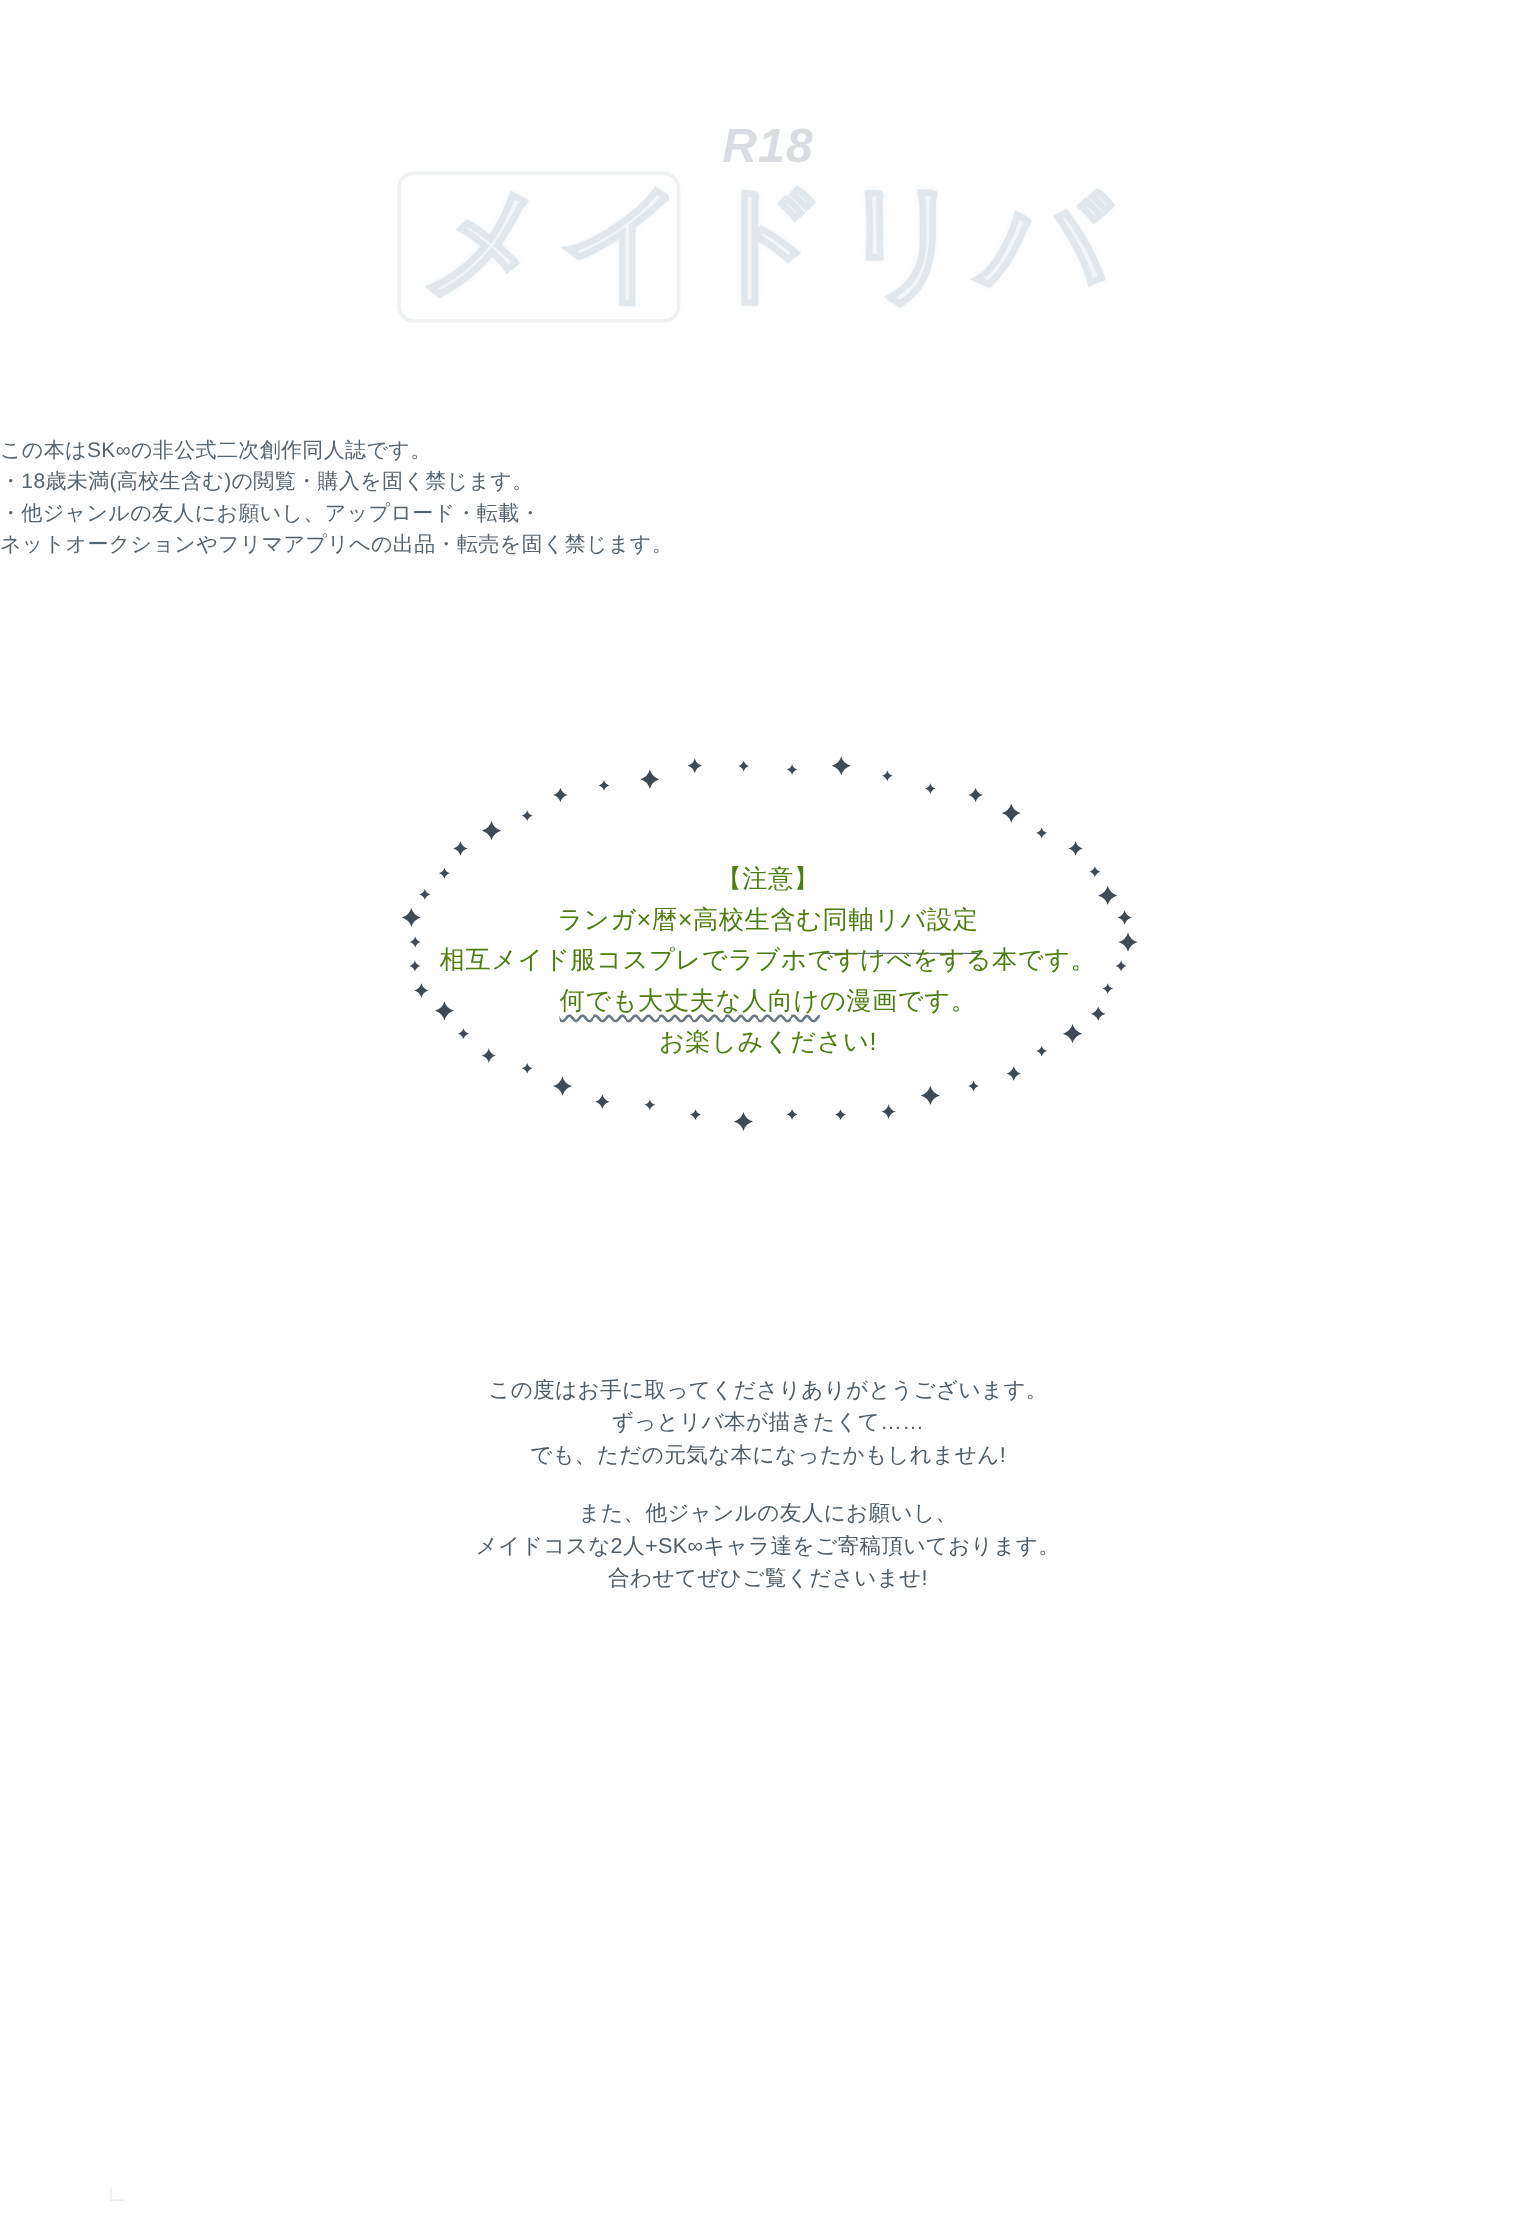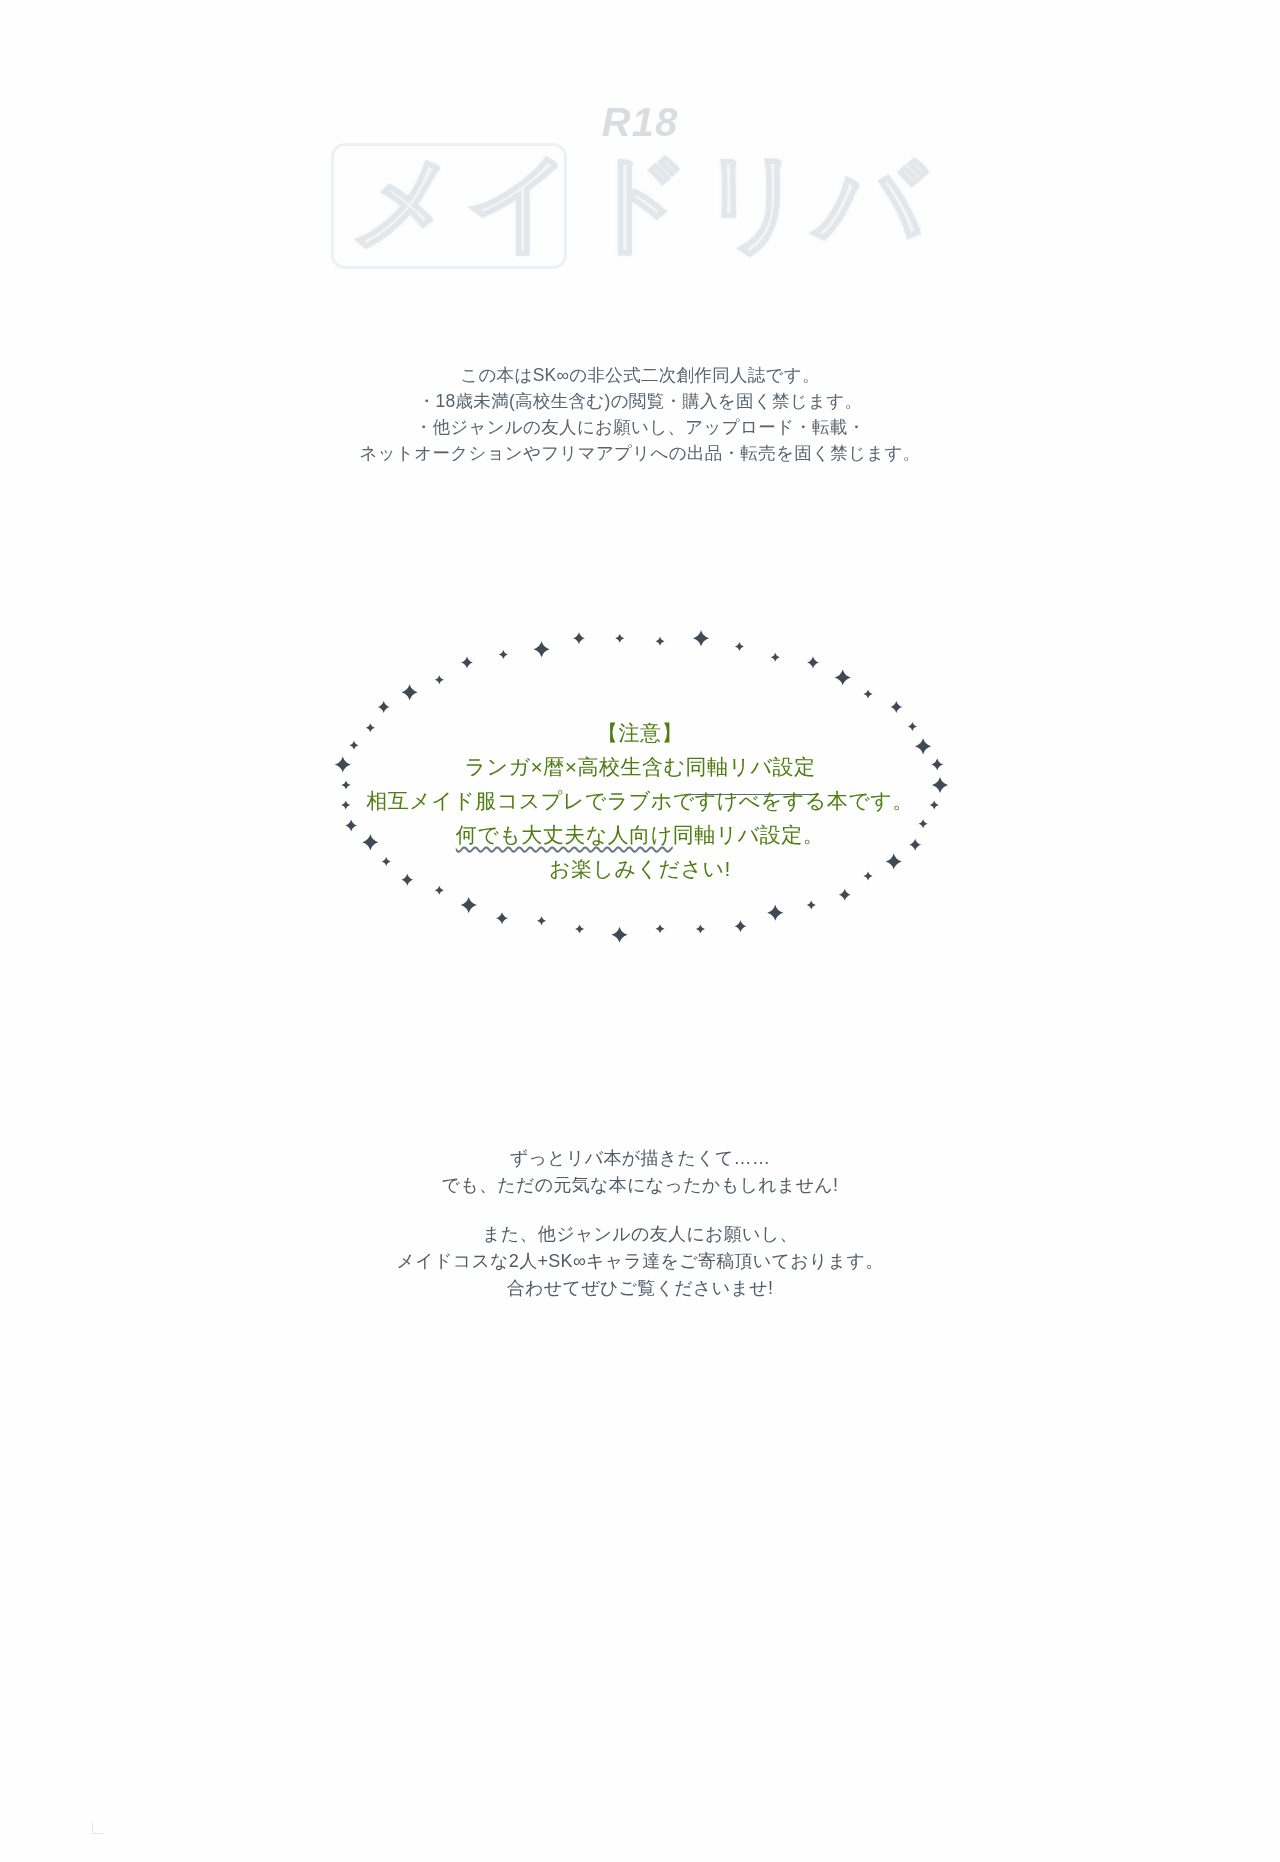--- a/index.html
+++ b/index.html
@@ -63,21 +63,21 @@
     border: 3px solid #eef1f4;
     border-radius: 14px;
   }
 
   
   .notice-block {
     position: absolute;
     top: 362px;
     left: 0;
     width: 100%;
-    text-align: center;
+    text-align: left;
   }
   .notice-line {
     font-size: 17.5px;
     line-height: 26px;
     color: #56646f;
     letter-spacing: 0.3px;
   }
 
   
   .oval-section {
@@ -220,26 +220,27 @@
           <path d="M576.3258213639465,81.06240749468485 Q577.6458213639465,85.74240749468485 582.3258213639465,87.06240749468485 Q577.6458213639465,88.38240749468484 576.3258213639465,93.06240749468485 Q575.0058213639464,88.38240749468484 570.3258213639465,87.06240749468485 Q575.0058213639464,85.74240749468485 576.3258213639465,81.06240749468485 Z" fill="#3f4a55"></path>
           <path d="M592.4117565471196,101.93503979260255 Q593.4017565471196,105.44503979260256 596.9117565471196,106.43503979260255 Q593.4017565471196,107.42503979260255 592.4117565471196,110.93503979260255 Q591.4217565471196,107.42503979260255 587.9117565471196,106.43503979260255 Q591.4217565471196,105.44503979260256 592.4117565471196,101.93503979260255 Z" fill="#3f4a55"></path>
           <path d="M603.097682480253,118.1492649533885 Q604.857682480253,124.38926495338849 611.097682480253,126.1492649533885 Q604.857682480253,127.9092649533885 603.097682480253,134.1492649533885 Q601.337682480253,127.9092649533885 595.097682480253,126.1492649533885 Q601.337682480253,124.38926495338849 603.097682480253,118.1492649533885 Z" fill="#3f4a55"></path>
           <path d="M617.2057838108992,138.57500263556307 Q618.5257838108993,143.25500263556307 623.2057838108992,144.57500263556307 Q618.5257838108993,145.89500263556306 617.2057838108992,150.57500263556307 Q615.8857838108992,145.89500263556306 611.2057838108992,144.57500263556307 Q615.8857838108992,143.25500263556307 617.2057838108992,138.57500263556307 Z" fill="#3f4a55"></path>
         </g>
     </svg>
     <div class="oval-text">
       <div class="l">【注意】</div>
       <div class="l"><span>ランガ×暦×高校生含む</span><span class="u-straight">同軸リバ設定</span></div>
       <div class="l">相互メイド服コスプレでラブホですけべをする本です。</div>
-      <div class="l"><span class="u-wavy">何でも大丈夫な人向け</span><span>同軸リバ設定。</span></div>
+      <div class="l"><span class="u-wavy">何でも大丈夫な人向け</span><span>の漫画です。</span></div>
       <div class="l">お楽しみください!</div>
     </div>
   </div>
 
   <div class="afterword">
+    <div class="p1">この度はお手に取ってくださりありがとうございます。</div>
     <div class="p1">ずっとリバ本が描きたくて……</div>
     <div class="p1">でも、ただの元気な本になったかもしれません!</div>
     <div class="gap"></div>
     <div class="p1">また、他ジャンルの友人にお願いし、</div>
     <div class="p1">メイドコスな2人+SK∞キャラ達をご寄稿頂いております。</div>
     <div class="p1">合わせてぜひご覧くださいませ!</div>
   </div>
 
   <div class="corner-mark"></div>
 </div>

